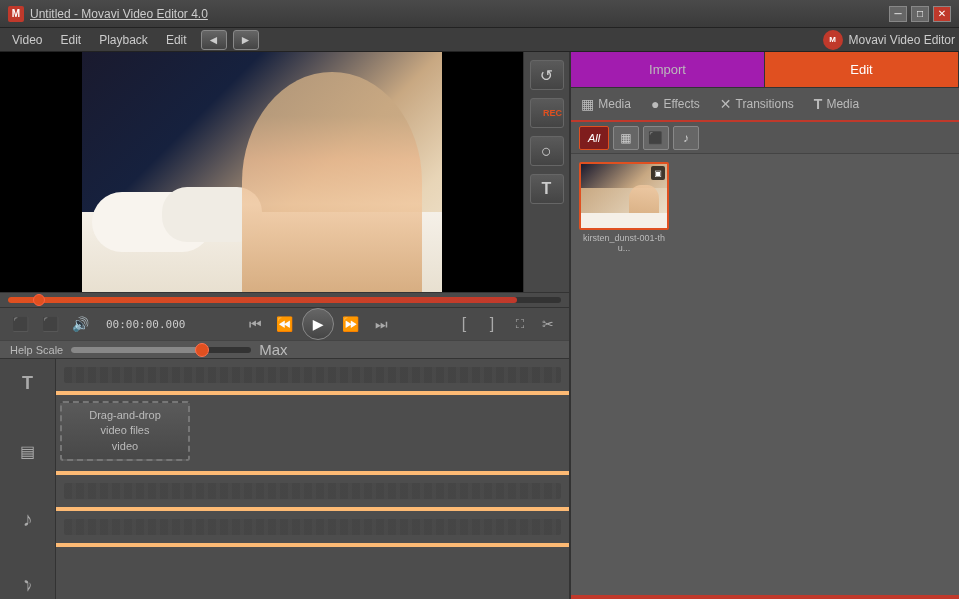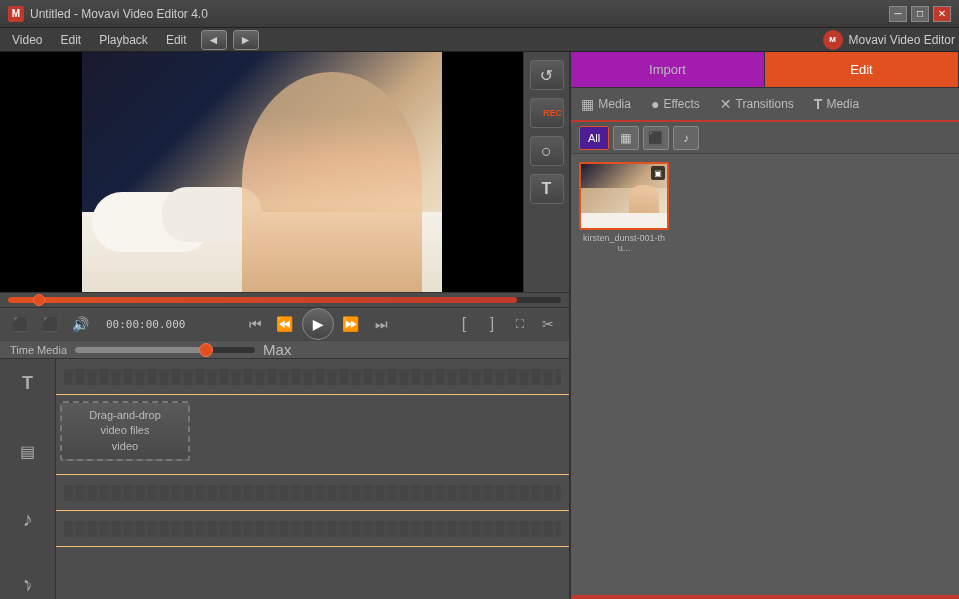--- a/index.html
+++ b/index.html
@@ -27,20 +27,21 @@
       background: #c0392b;
       border-radius: 2px;
       margin-right: 6px;
       display: flex; align-items: center; justify-content: center;
       color: white; font-size: 10px; font-weight: bold;
     }
     #title-bar .title-text {
       flex: 1;
       font-size: 12px;
       color: #ccc;
+      text-decoration: underline;
     }
     .win-buttons {
       display: flex; gap: 4px;
     }
     .win-btn {
       width: 18px; height: 16px;
       background: #666;
       border: 1px solid #888;
       display: flex; align-items: center; justify-content: center;
       font-size: 10px; color: #fff; cursor: pointer;
@@ -284,21 +285,21 @@
       width: 32px; height: 28px;
       display: flex; align-items: center; justify-content: center;
       color: #aaa; font-size: 16px; cursor: pointer;
     }
     #timeline-tracks {
       flex: 1;
       display: flex; flex-direction: column;
     }
     .timeline-track {
       height: 50px;
-      border-bottom: 1px solid #fdba74;
+      border-bottom: 4px solid #fdba74;
       display: flex; align-items: center;
       padding: 4px;
       position: relative;
     }
     .timeline-track:first-child {
       height: 70px;
     }
     .track-item {
       background: linear-gradient(to bottom, #5a5a5a, #484848);
       border: 2px dashed #777;
@@ -378,21 +379,21 @@
       gap: 4px;
       border-bottom: 1px solid #444;
     }
     .filter-btn {
       width: 30px; height: 24px;
       display: flex; align-items: center; justify-content: center;
       background: #666; border: 1px solid #888;
       border-radius: 2px; font-size: 11px; color: #ccc; cursor: pointer;
     }
     .filter-btn.active {
-      background: #4c1d95; border-color: #e05020; color: #fff;
+      background: #7f1d1d; border-color: #e05020; color: #fff; font-style: italic;
     }
     .filter-btn-icon {
       width: 26px; height: 24px;
       display: flex; align-items: center; justify-content: center;
       background: #666; border: 1px solid #888;
       border-radius: 2px; cursor: pointer; color: #ccc; font-size: 12px;
     }
 
     
     #media-grid {
@@ -517,21 +518,21 @@
 
       <div class="bracket-btns">
         <div class="ctrl-icon-btn" style="font-size:16px; color:#aaa;">[</div>
         <div class="ctrl-icon-btn" style="font-size:16px; color:#aaa;">]</div>
         <div class="ctrl-icon-btn" style="font-size:12px;">⛶</div>
         <div class="ctrl-icon-btn" style="font-size:14px;">✂</div>
       </div>
     </div>
 
     <div id="timescale-bar">
-      <span class="timescale-label">Time Media</span>
+      <span class="timescale-label">Help Scale</span>
       <div class="timescale-track">
         <div class="timescale-fill"></div>
         <div class="timescale-thumb"></div>
       </div>
       <span class="max-label">Max</span>
     </div>
 
     <div id="timeline-area">
       <div id="timeline-left-icons">
         <div class="tl-icon" style="font-weight:bold; font-size:18px;">T</div>

